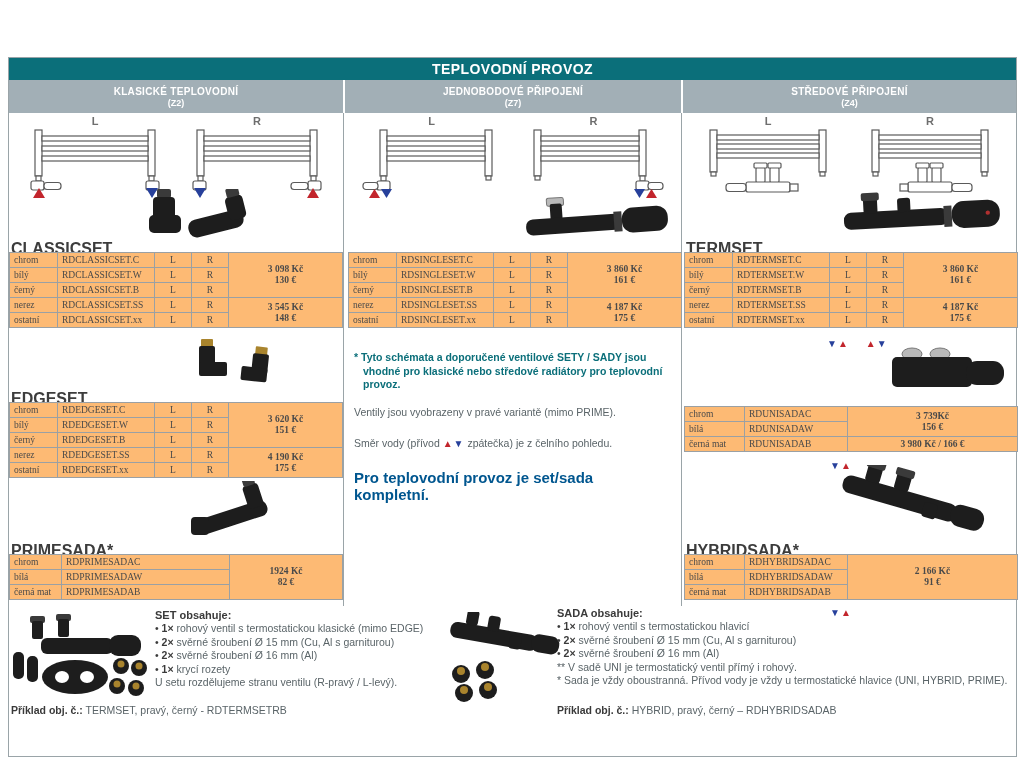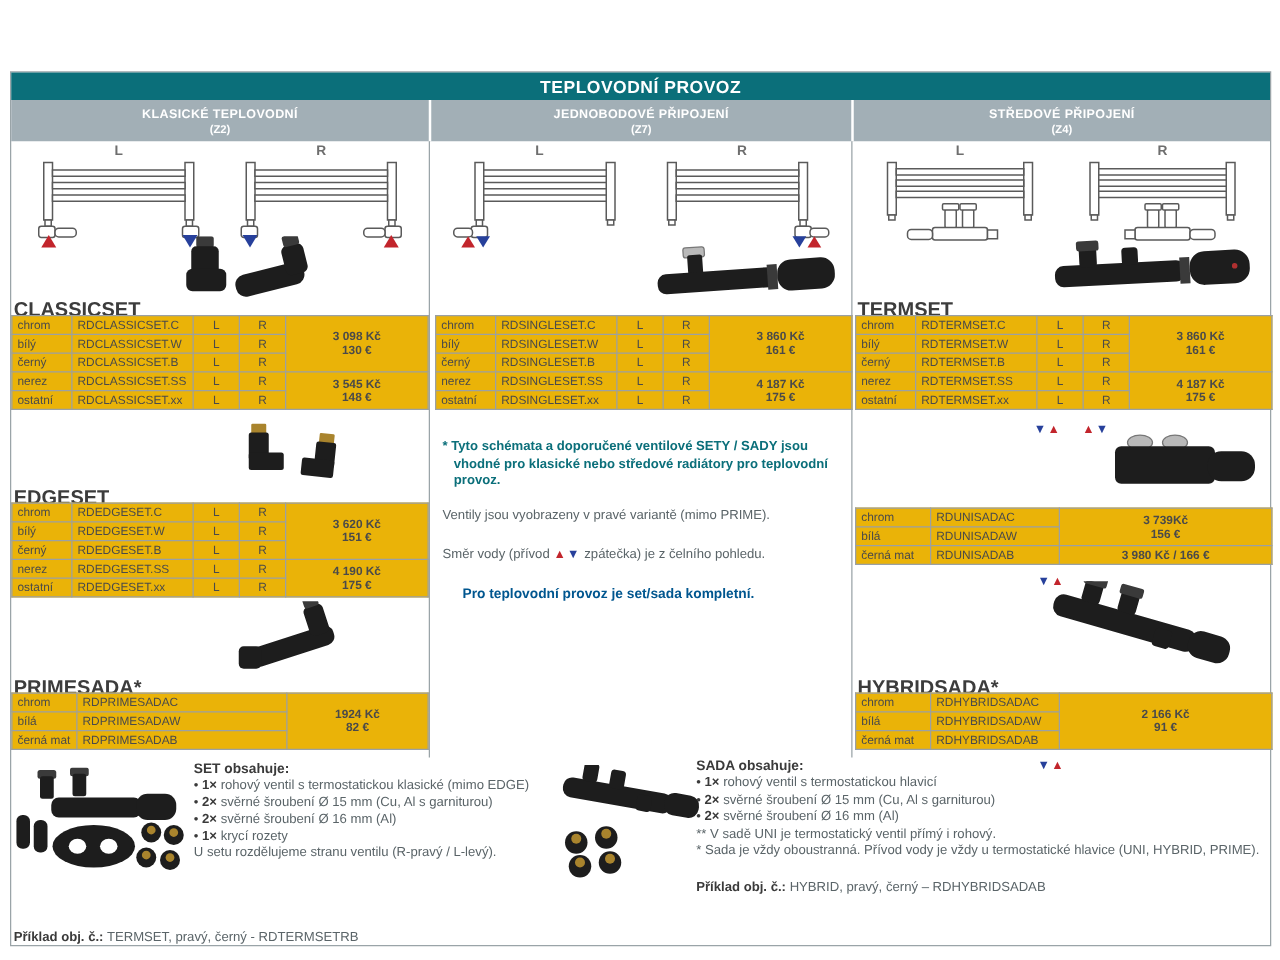--- a/index.html
+++ b/index.html
@@ -28,37 +28,37 @@
   .diag{display:flex;flex-direction:column;align-items:center;}
   .diag-label{font-size:11px;font-weight:bold;color:#6e6e6e;line-height:12px;}
   .rad{fill:#fff;stroke:#5a5a5a;stroke-width:1.2;}
   .dk{fill:#1d1d1d;}
   .dk2{fill:#3a3a3a;}
   .cap{fill:#b9b9b9;stroke:#777;stroke-width:1;}
   .brass{fill:#a9842d;}
 
   
   .set-name{font-size:16px;font-weight:bold;color:#3c3c3c;}
-  table.ptable{border-collapse:collapse;table-layout:fixed;width:333px;background:#eab308;}
+  table.ptable{border-collapse:collapse;table-layout:fixed;width:333px;background:#fdba74;font-family:Liberation Serif, serif;}
   table.ptable td{border:1px solid #9aa0a4;height:14px;padding:0 4px;font-size:9.5px;color:#4a4a4a;
     overflow:hidden;white-space:nowrap;}
   td.ctr{text-align:center;padding:0 1px;}
   td.price{text-align:center;font-weight:bold;color:#3f3f3f;font-size:10px;}
   .price div{line-height:11px;}
 
   
   .arr{font-size:10px;line-height:10px;letter-spacing:1px;}
   .red{color:#c2252c;}
   .blue{color:#27409b;}
 
   
   .notes{position:absolute;left:10px;top:238px;width:318px;}
   .note-teal{color:#0b6f7a;font-weight:bold;font-size:10.5px;line-height:13.5px;padding-left:9px;text-indent:-9px;margin:0 0 14px 0;}
   .note-gray{color:#5a6468;font-size:10.5px;line-height:13.5px;margin:0 0 18px 0;}
-  .note-blue{color:#00568f;font-weight:bold;font-size:11px;margin:4px 0 0 16px;}
+  .note-blue{color:#00568f;font-weight:bold;font-size:15px;margin:4px 0 0 0;}
 
   
   .bottom{position:absolute;left:0;top:548px;width:100%;height:150px;}
   .info-title{font-size:11px;font-weight:bold;color:#3a3a3a;line-height:14px;}
   .info-list{margin:0;padding:0;list-style:none;}
   .info-list li{font-size:10.5px;color:#5a6468;line-height:13.5px;padding-left:9px;text-indent:-9px;}
   .info-list li::before{content:"• ";color:#3a3a3a;}
   .info-list .qty{font-weight:bold;color:#3a3a3a;}
   .info-note{font-size:10.5px;color:#5a6468;line-height:13.5px;}
   .example{font-size:10.5px;color:#5a6468;}
@@ -629,21 +629,21 @@
       <div class="info-title">SET obsahuje:</div>
       <ul class="info-list">
         <li><span class="qty">1×</span> <span>rohový ventil s termostatickou klasické (mimo EDGE)</span></li>
         <li><span class="qty">2×</span> <span>svěrné šroubení Ø 15 mm (Cu, Al s garniturou)</span></li>
         <li><span class="qty">2×</span> <span>svěrné šroubení Ø 16 mm (Al)</span></li>
         <li><span class="qty">1×</span> <span>krycí rozety</span></li>
       </ul>
       <div class="info-note">U setu rozdělujeme stranu ventilu (R-pravý / L-levý).</div>
     </div>
 
-    <div class="abs example" style="left:2px;top:98px;margin-top:40px;">
+    <div class="abs example" style="left:2px;top:98px;">
       <span class="lbl">Příklad obj. č.:</span> <span>TERMSET, pravý, černý - RDTERMSETRB</span>
     </div>
 
     <svg class="abs" style="left:424px;top:6px;" width="135" height="92" viewBox="0 0 135 92">
       <g transform="rotate(10 70 30)">
         <rect class="dk" x="16" y="18" width="88" height="16" rx="7"></rect>
         <rect class="dk" x="30" y="4" width="12" height="15" rx="3"></rect>
           <rect class="dk" x="52" y="6" width="12" height="15" rx="3"></rect>
         <rect class="dk" x="76" y="22" width="12" height="13" rx="3"></rect>
         <rect class="dk" x="98" y="16" width="28" height="18" rx="8"></rect>

